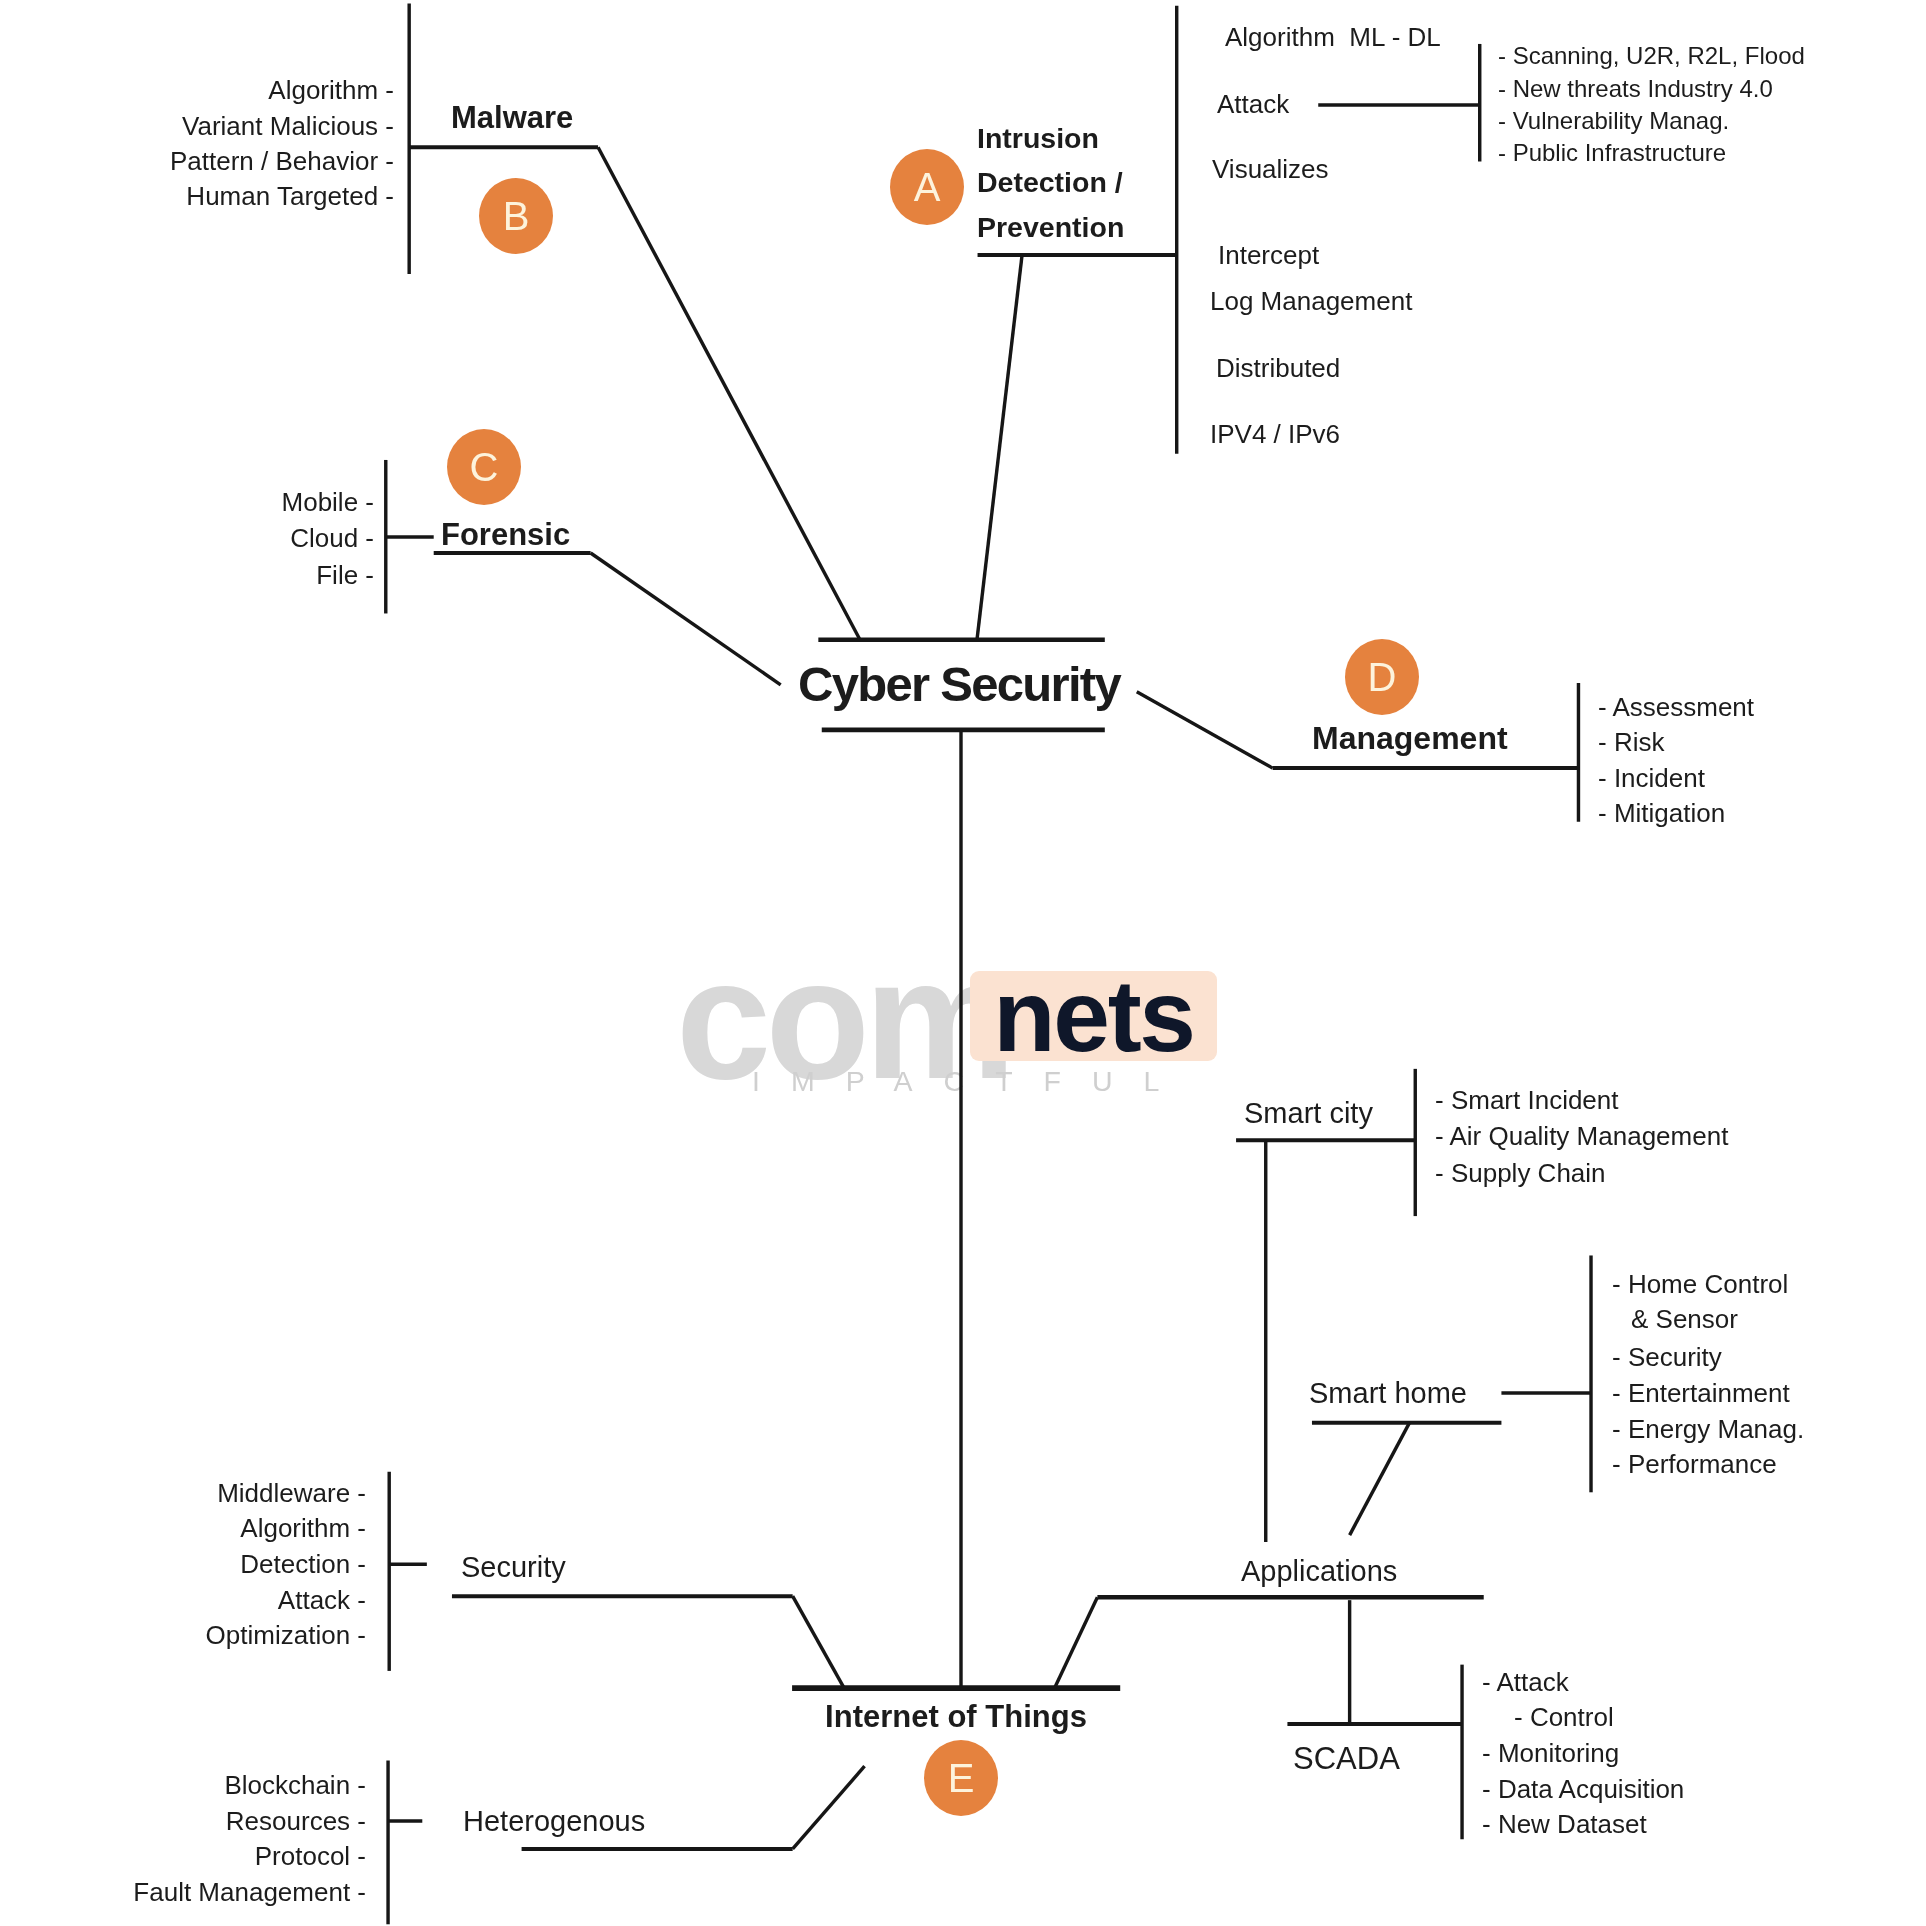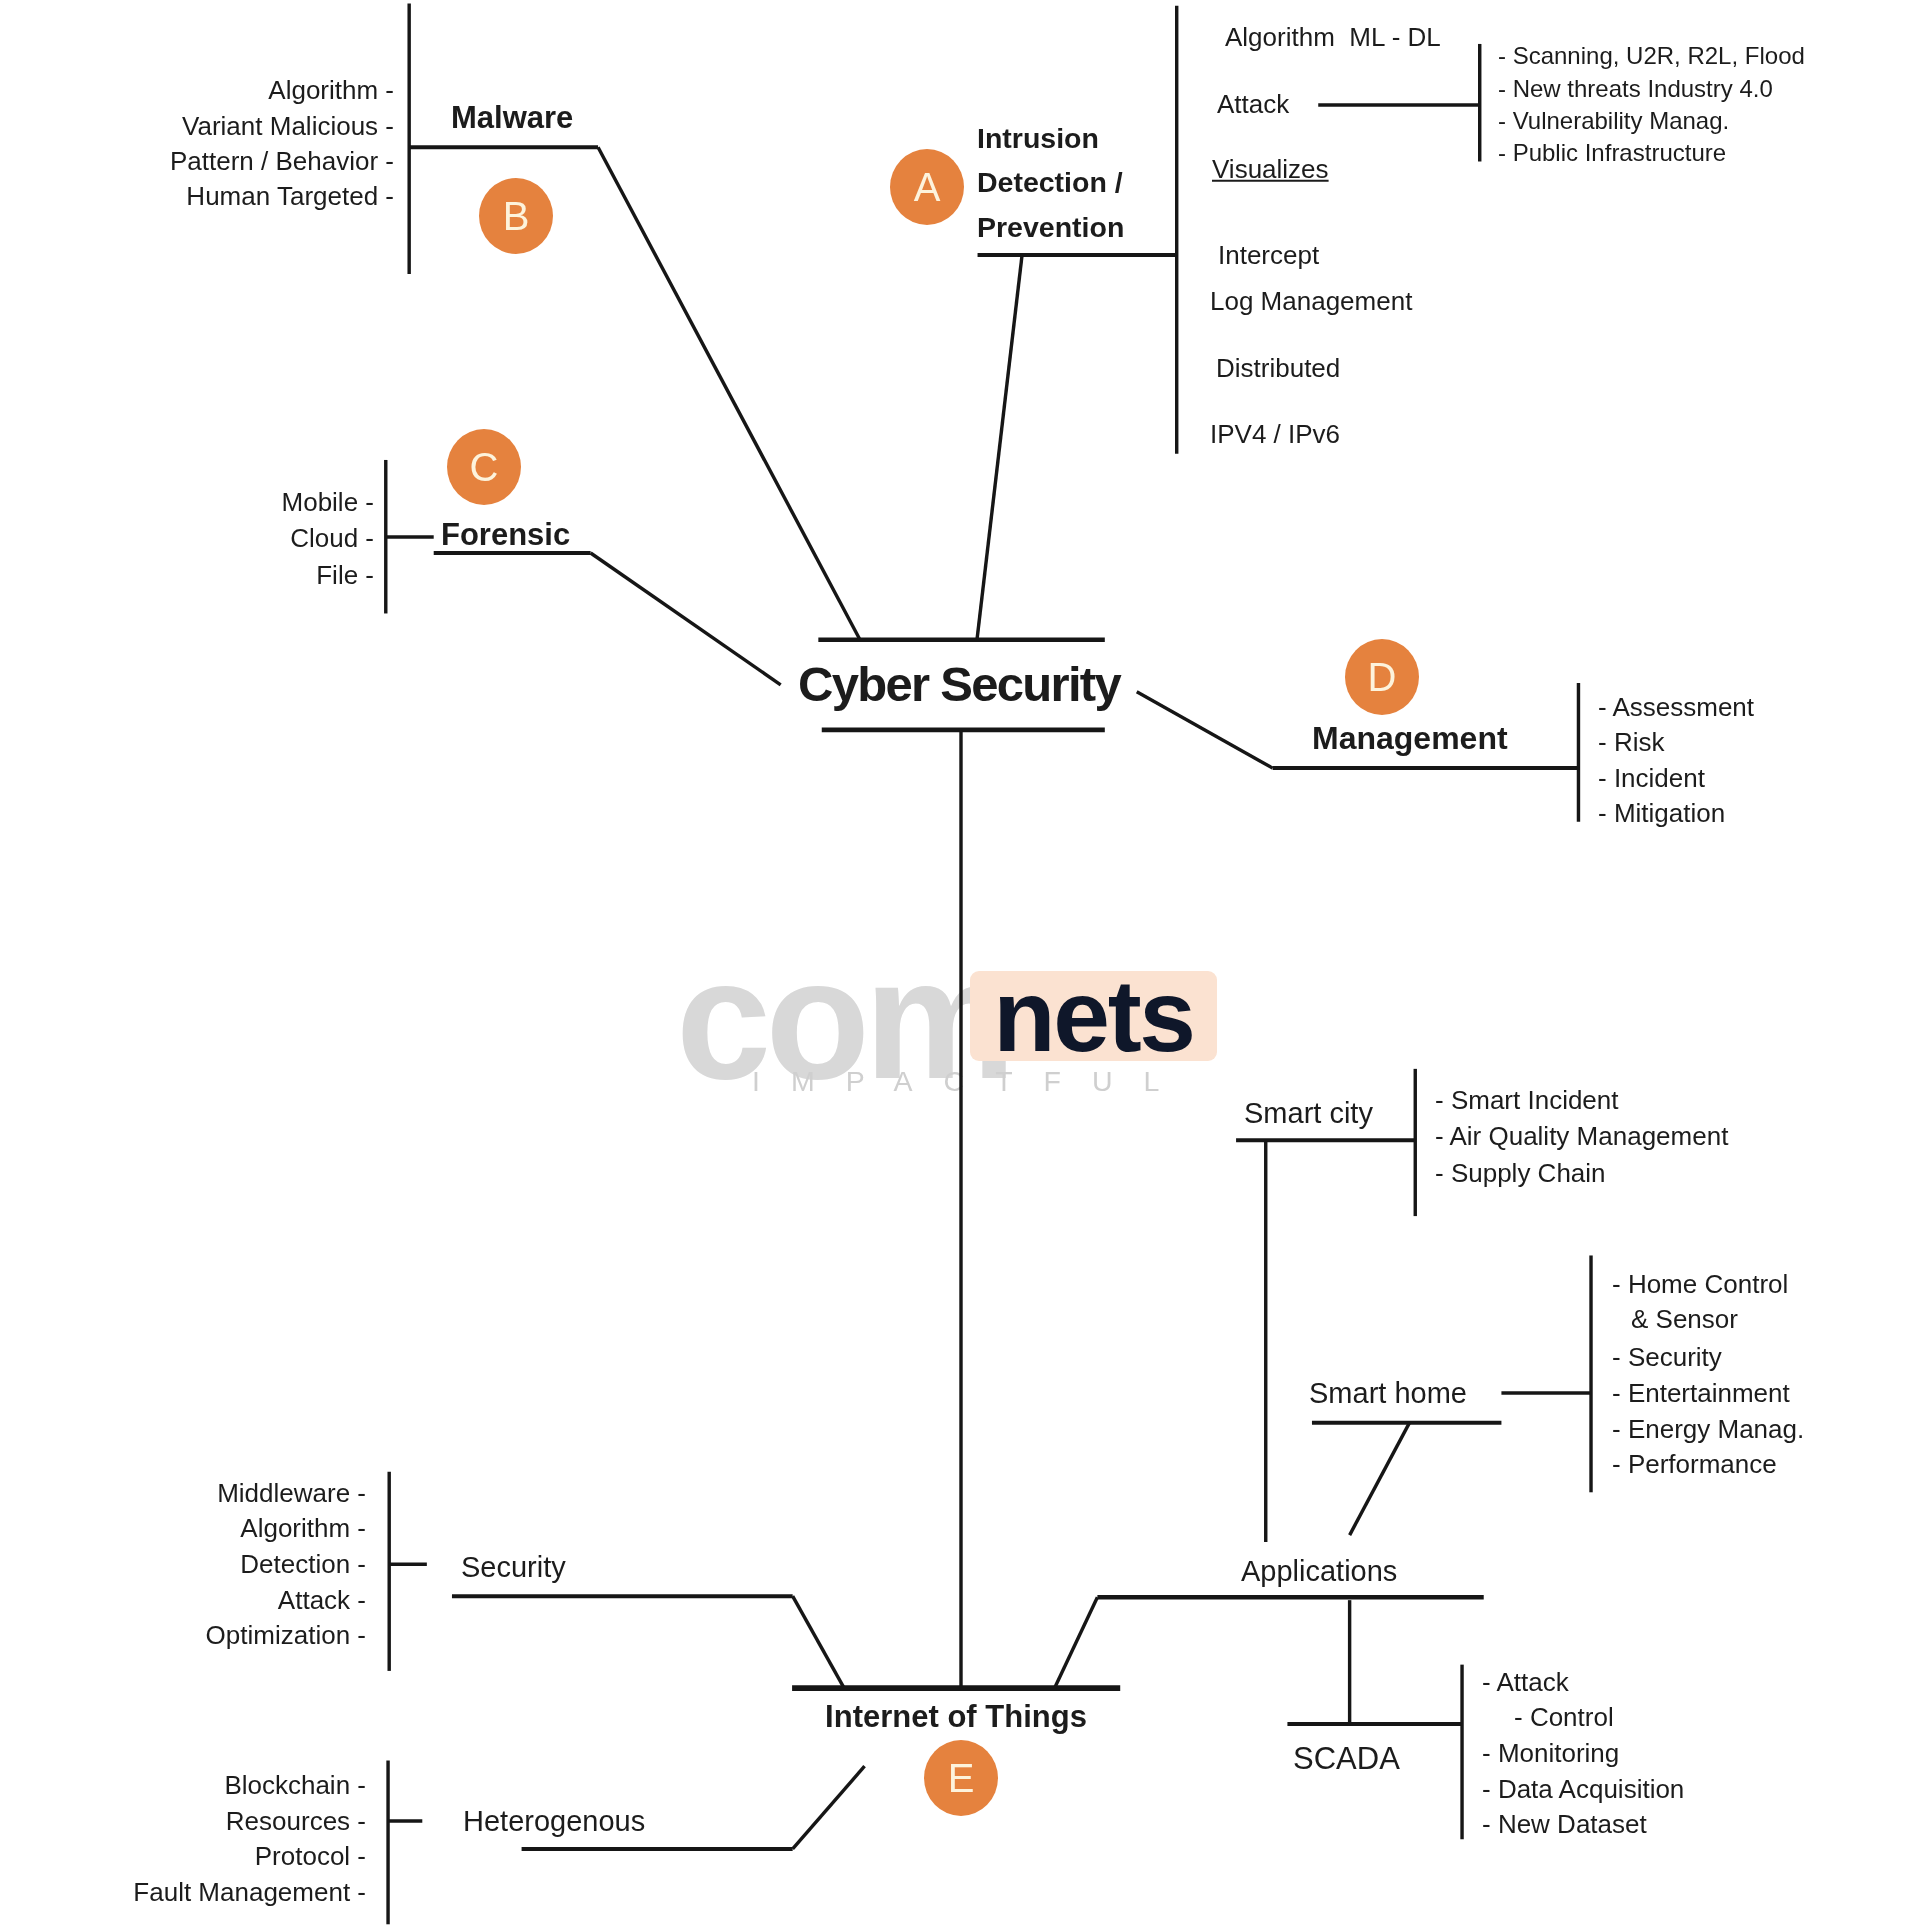--- a/index.html
+++ b/index.html
@@ -105,21 +105,21 @@
     </div>
   <div class="node" style="left:961px;top:1778px;">
       <span>E</span>
     </div>
 
   <div class="t multiline" style="left:977px;top:183px;">Intrusion
 Detection /
 Prevention</div>
   <div class="t" style="left:1225px;top:37px;">Algorithm  ML - DL</div>
   <div class="t" style="left:1217px;top:104px;">Attack</div>
-  <div class="t" style="left:1212px;top:169px;text-decoration:underline;">Visualizes</div>
+  <div class="t" style="left:1212px;top:169px;">Visualizes</div>
   <div class="t" style="left:1218px;top:235px;margin-top:20px;">Intercept</div>
   <div class="t" style="left:1210px;top:301px;">Log Management</div>
   <div class="t" style="left:1216px;top:368px;">Distributed</div>
   <div class="t" style="left:1210px;top:434px;">IPV4 / IPv6</div>
   <div class="t sub" style="left:1498px;top:56px;">- Scanning, U2R, R2L, Flood</div>
   <div class="t sub" style="left:1498px;top:89px;">- New threats Industry 4.0</div>
   <div class="t sub" style="left:1498px;top:121px;">- Vulnerability Manag.</div>
   <div class="t sub" style="left:1498px;top:153px;">- Public Infrastructure</div>
 
   <div class="t lbl" style="left:451px;top:118px;">Malware</div>

